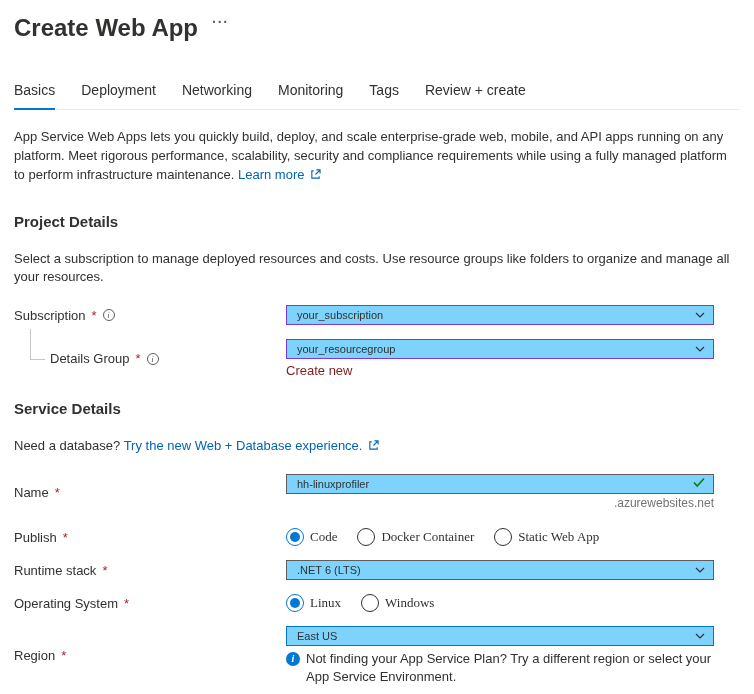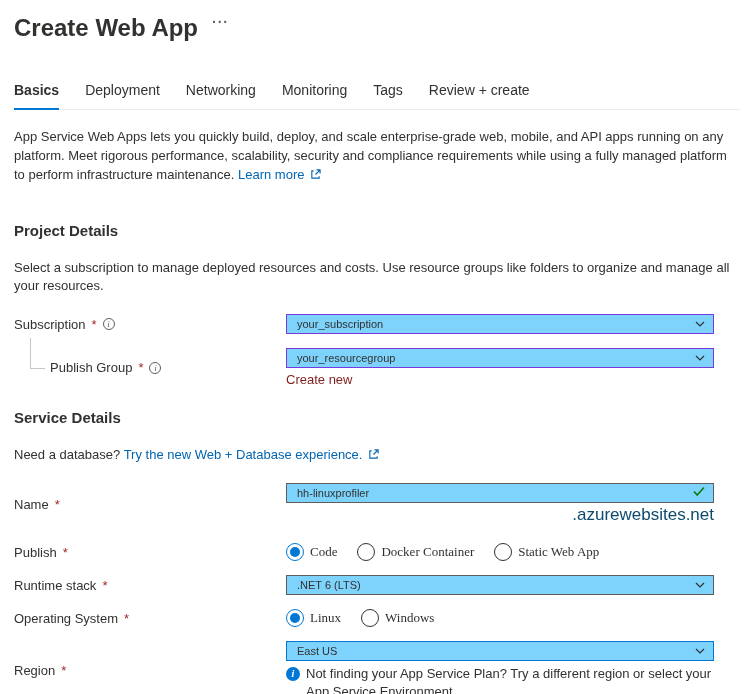--- a/index.html
+++ b/index.html
@@ -35,27 +35,27 @@
   .tab {
     padding: 0 0 10px 0;
     font-size: 14px;
     color: #323130;
     cursor: pointer;
     border-bottom: 2px solid transparent;
     margin-bottom: -1px;
   }
   .tab.active {
     border-bottom: 2px solid #0078d4;
-    font-weight: 700;
+    font-weight: 400;
   }
   .intro {
     font-size: 13px;
     line-height: 1.45;
     color: #323130;
-    margin-bottom: 37px;
+    margin-bottom: 28px;
   }
   .link {
     color: #0065b3;
     cursor: pointer;
   }
   .ext-icon {
     display: inline-block;
     width: 11px;
     height: 11px;
     vertical-align: -1px;
@@ -158,22 +158,22 @@
   }
   .valid-check {
     position: absolute;
     right: 8px;
     top: 50%;
     transform: translateY(-50%);
     color: #107c10;
   }
   .suffix {
     text-align: right;
-    font-size: 17px;
-    color: #0c4a6e;
+    font-size: 12px;
+    color: #737373;
     max-width: 428px;
     margin-top: 2px;
   }
   .radio-group {
     display: flex;
     gap: 20px;
     align-items: center;
     flex-wrap: wrap;
   }
   .radio-item {
@@ -273,21 +273,21 @@
         <svg width="12" height="12" viewBox="0 0 12 12">
             <path d="M2 4l4 4 4-4" fill="none" stroke="#323130" stroke-width="1.2"></path>
           </svg>
       </span>
     </div>
   </div>
 </div>
 
 <div class="form-row tight">
   <div class="label-col indent">
-    <span>Publish Group</span>
+    <span>Details Group</span>
     <span class="req">*</span>
     <span class="info-icon">i</span>
   </div>
   <div class="control-col">
     <div class="select-wrap">
       <div class="select-box purple">
         <span>your_resourcegroup</span>
       </div>
       <span class="chevron">
         <svg width="12" height="12" viewBox="0 0 12 12">

